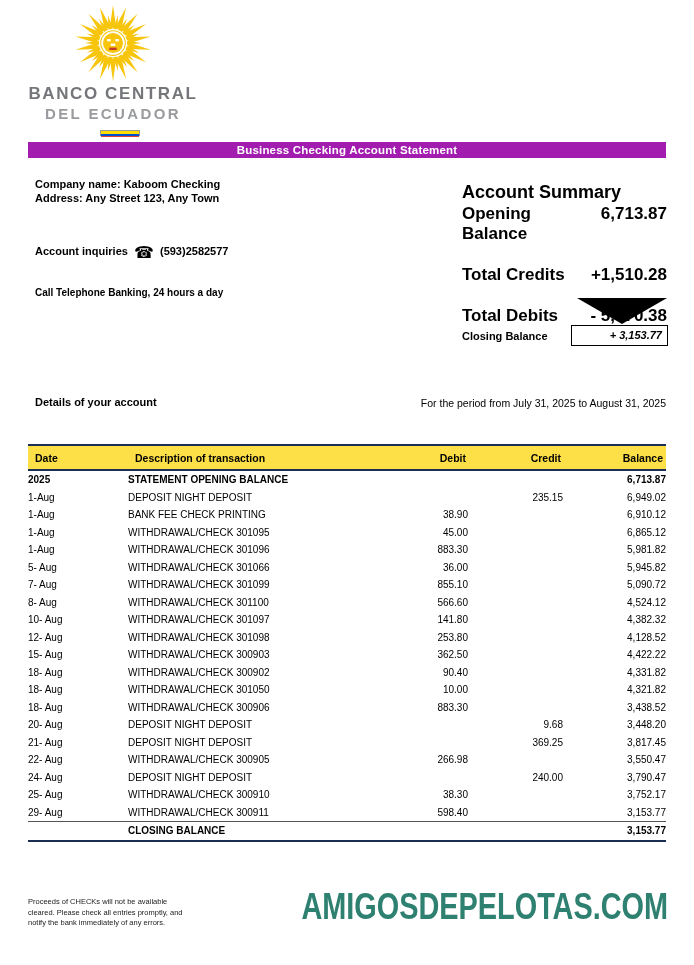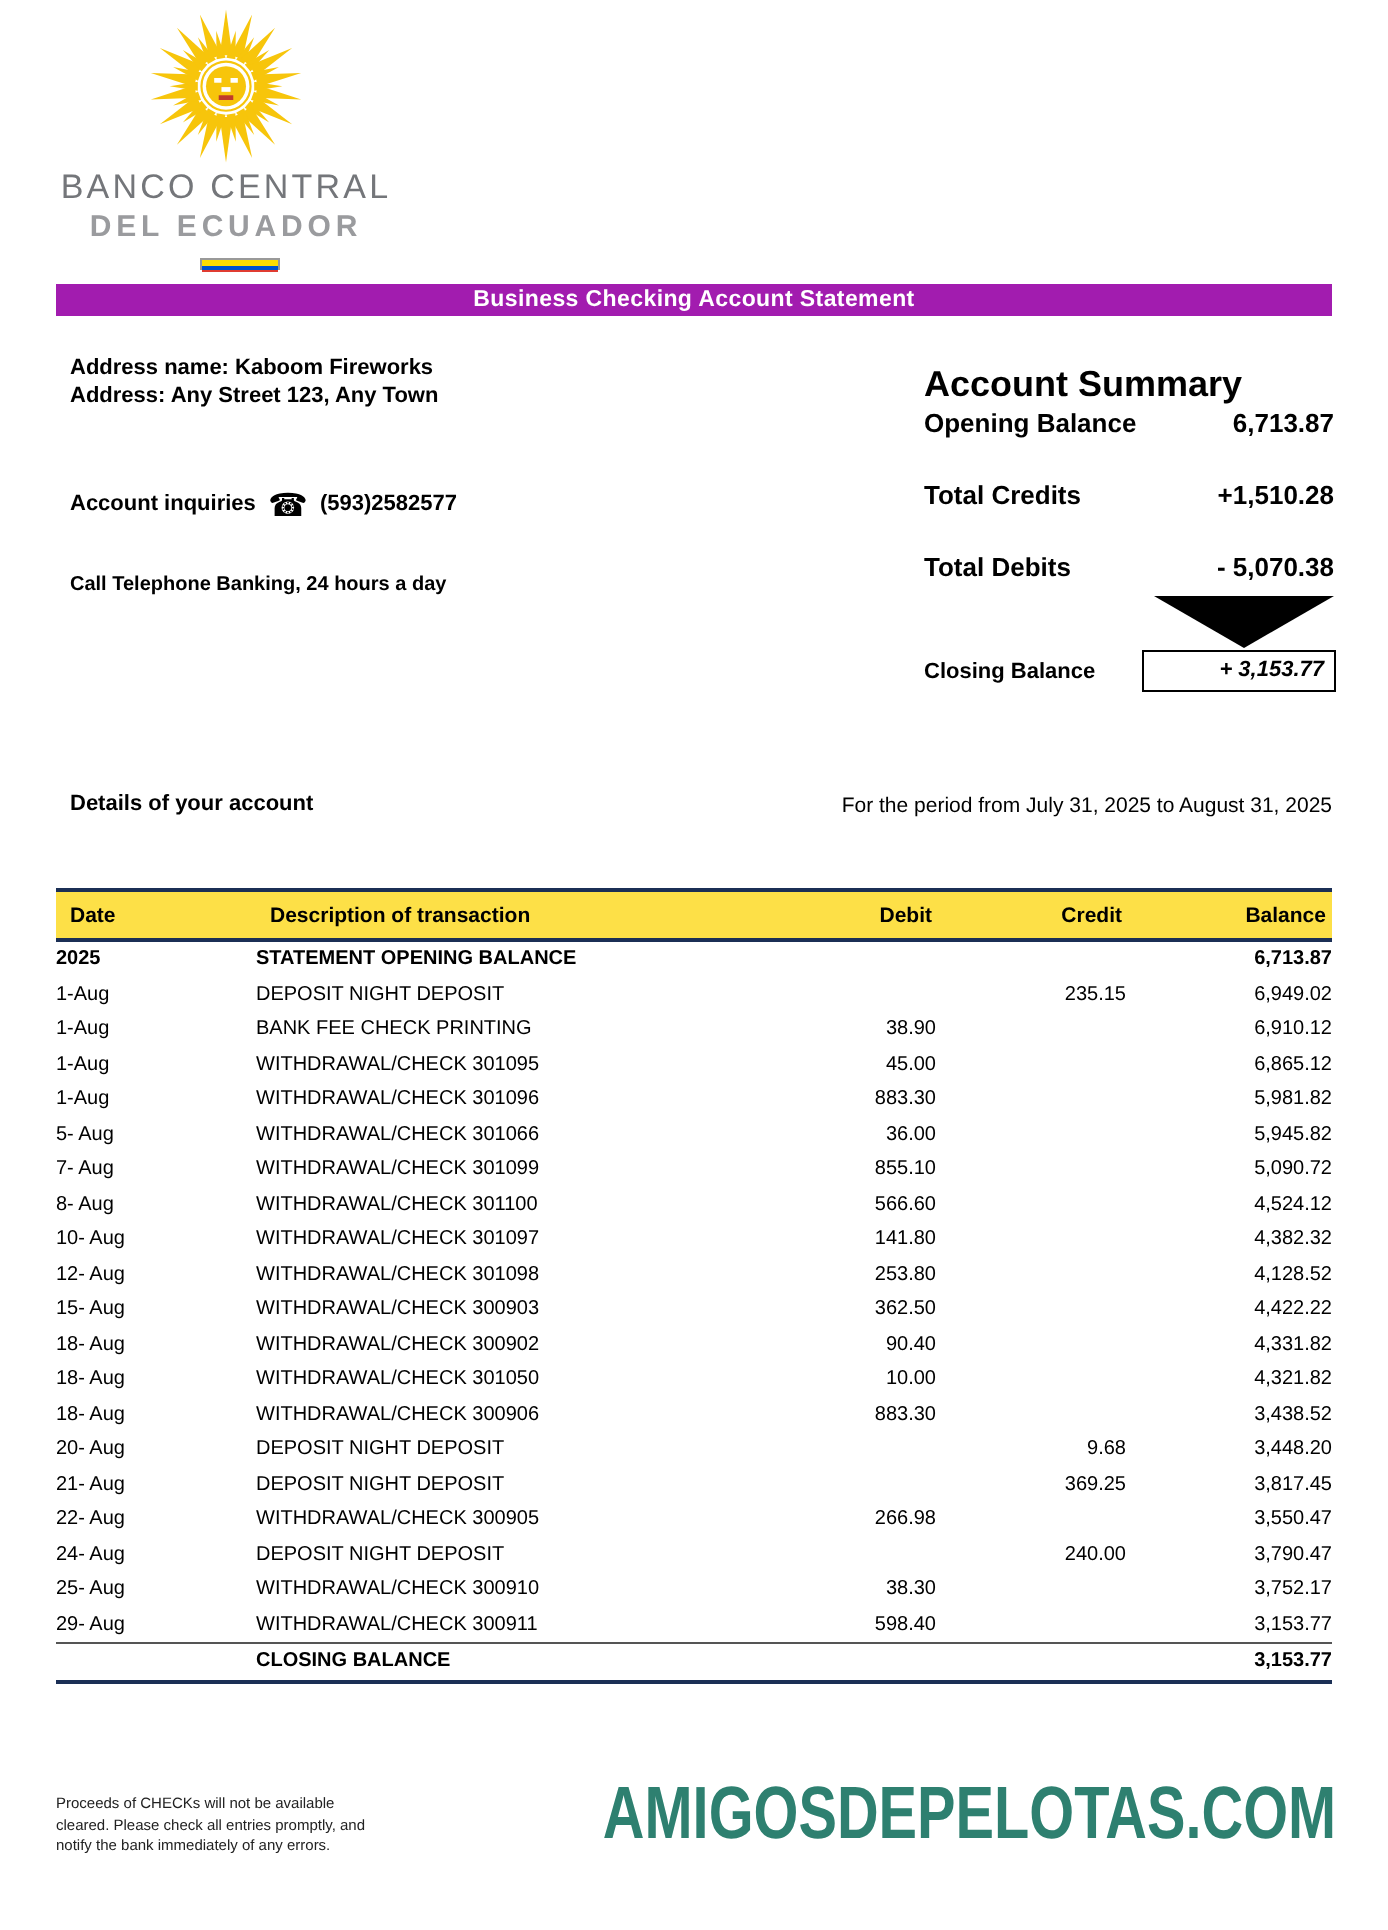--- a/index.html
+++ b/index.html
@@ -3,21 +3,21 @@
 <meta charset="utf-8">
 <style>
   * { margin:0; padding:0; box-sizing:border-box; }
   html,body { background:#ffffff; }
   body { font-family:"Liberation Sans", sans-serif; color:#000; }
   .page { position:relative; width:694px; height:965px; background:#fff; overflow:hidden; }
 
   
   .logo-block { position:absolute; left:24px; top:4px; width:178px; text-align:center; }
   .sun { display:block; margin:0 auto; width:108px; height:80px; }
-  .bank-line1 { font-size:17px; font-weight:400; color:#74767a; letter-spacing:1.6px; white-space:nowrap; }
+  .bank-line1 { font-size:17px; font-weight:700; color:#74767a; letter-spacing:1.6px; white-space:nowrap; }
   .bank-line2 { font-size:15px; font-weight:700; color:#9a9b9e; letter-spacing:2.4px; margin-top:1px; white-space:nowrap; }
   .flag { display:inline-block; width:40px; height:6px; margin-top:2px; margin-left:14px; border:0.5px solid #999; font-size:0; line-height:0; }
   .flag span { display:block; width:100%; }
   .flag .fy { height:3px; background:#FFDD00; }
   .flag .fb { height:1.5px; background:#0052CC; }
   .flag .fr { height:1.5px; background:#E03C31; }
 
   
   .title-bar { position:absolute; left:28px; top:142px; width:638px; height:16px;
     background:#a21caf; color:#ffffff; font-weight:700; font-size:11.5px;
@@ -25,21 +25,21 @@
 
   
   .company { position:absolute; left:35px; top:177px; font-size:11px; font-weight:700; line-height:14px; }
   .inquiries { position:absolute; left:35px; top:243px; font-size:11px; font-weight:700; }
   .phone-glyph { font-family:"DejaVu Sans", sans-serif; font-size:16px; vertical-align:-3px; padding:0 3px; }
   .telbank { position:absolute; left:35px; top:287px; font-size:10px; font-weight:700; }
 
   
   .summary { position:absolute; left:462px; top:182px; width:205px; }
   .summary-title { font-size:18px; font-weight:700; margin-bottom:1px; }
-  .summary-row { display:flex; justify-content:space-between; font-size:13px; font-weight:700; margin-bottom:21px; }
+  .summary-row { display:flex; justify-content:space-between; font-size:17px; font-weight:700; margin-bottom:21px; }
   .arrow-down { position:absolute; left:577px; top:298px; width:0; height:0;
     border-left:45px solid transparent; border-right:45px solid transparent; border-top:26px solid #000; }
   .closing-label { position:absolute; left:462px; top:330px; font-size:11px; font-weight:700; }
   .closing-box { position:absolute; left:571px; top:325px; width:97px; height:21px;
     border:1.5px solid #000; font-size:11px; font-weight:700; text-align:right;
     line-height:18px; padding-right:5px;font-style:italic; }
 
   
   .details-label { position:absolute; left:35px; top:396px; font-size:11px; font-weight:700; }
   .period-text { position:absolute; right:28px; top:397px; font-size:10.5px; }
@@ -119,21 +119,21 @@
     <div class="flag">
       <span class="fy"></span><span class="fb"></span><span class="fr"></span>
     </div>
   </div>
 
   <div class="title-bar">
     <span>Business Checking Account Statement</span>
   </div>
 
   <div class="company">
-    <div>Address name: Kaboom Fireworks</div>
+    <div>Company name: Kaboom Checking</div>
     <div>Address: Any Street 123, Any Town</div>
   </div>
   <div class="inquiries">
     <span>Account inquiries</span>
     <span class="phone-glyph">☎</span>
     <span>(593)2582577</span>
   </div>
   <div class="telbank">Call Telephone Banking, 24 hours a day</div>
 
   <div class="summary">

